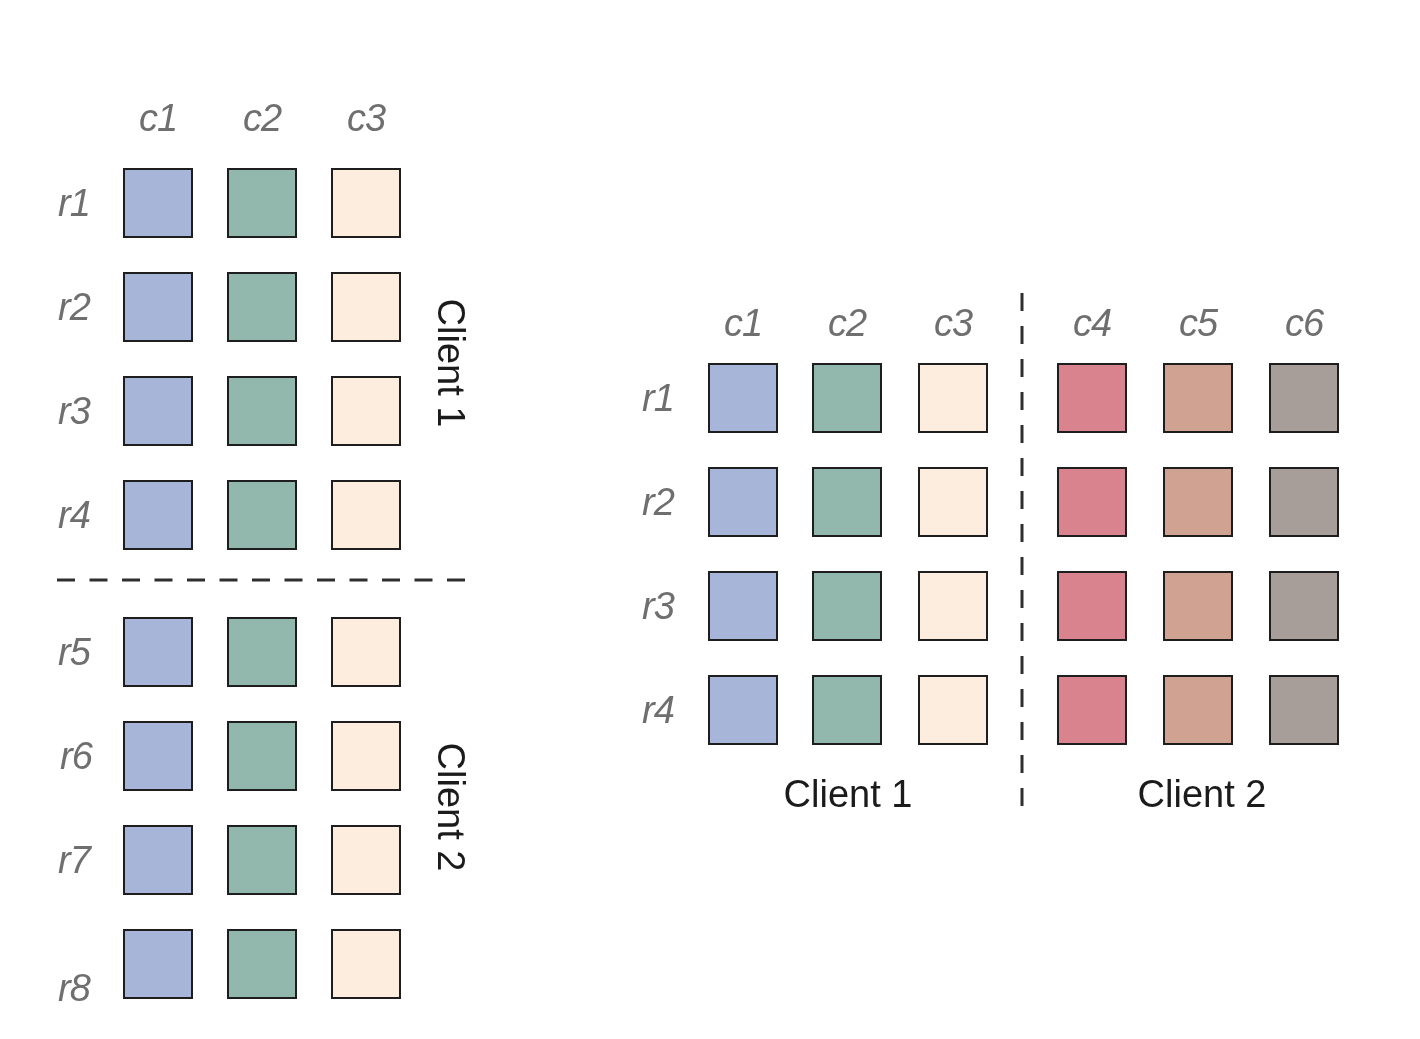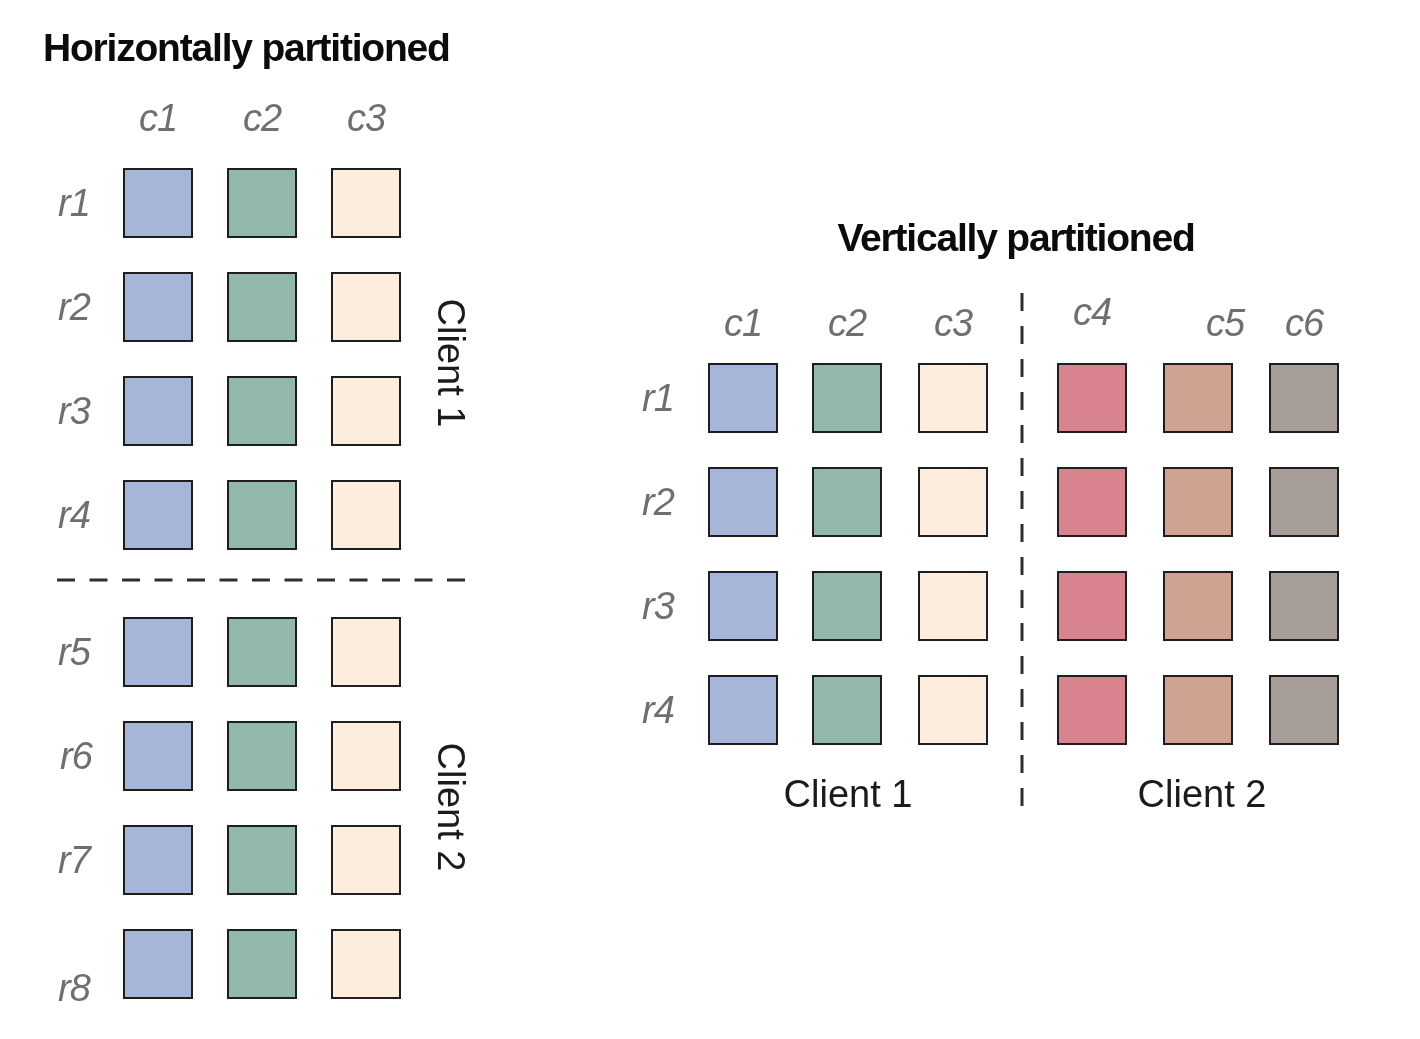--- a/index.html
+++ b/index.html
@@ -44,23 +44,21 @@
   .divider{position:absolute;overflow:visible;}
   .divider line{stroke:var(--divider);stroke-width:3;}
   .divider.h line{stroke-dasharray:18 14.5;}
   .divider.v line{stroke-dasharray:18 15;}
 </style>
 </head>
 <body>
 
 <div class="canvas">
 
-  <div class="title" style="left:43px;top:28px">Horizontally partitioned</div>
 
-  <div class="title centered" style="left:1016px;top:218px">Vertically partitioned</div>
 
   <div class="panel" id="h-grid">
       <div class="axis-label" style="left: 123px; top: 96px; width: 70px; height: 44px;">c1</div>
       <div class="axis-label" style="left: 227px; top: 96px; width: 70px; height: 44px;">c2</div>
       <div class="axis-label" style="left: 331px; top: 96px; width: 70px; height: 44px;">c3</div>
       <div class="axis-label" style="left: 36px; top: 168px; width: 76px; height: 70px;">r1</div>
       <div class="cell" style="left: 123px; top: 168px; background: rgb(167, 181, 216);"></div>
       <div class="cell" style="left: 227px; top: 168px; background: rgb(146, 183, 172);"></div>
       <div class="cell" style="left: 331px; top: 168px; background: rgb(252, 237, 222);"></div>
       <div class="axis-label" style="left: 36px; top: 272px; width: 76px; height: 70px;">r2</div>
@@ -90,22 +88,22 @@
       <div class="axis-label" style="left: 36px; top: 953px; width: 76px; height: 70px;">r8</div>
       <div class="cell" style="left: 123px; top: 929px; background: rgb(167, 181, 216);"></div>
       <div class="cell" style="left: 227px; top: 929px; background: rgb(146, 183, 172);"></div>
       <div class="cell" style="left: 331px; top: 929px; background: rgb(252, 237, 222);"></div>
     </div>
 
   <div class="panel" id="v-grid">
       <div class="axis-label" style="left: 708px; top: 301px; width: 70px; height: 44px;">c1</div>
       <div class="axis-label" style="left: 812px; top: 301px; width: 70px; height: 44px;">c2</div>
       <div class="axis-label" style="left: 918px; top: 301px; width: 70px; height: 44px;">c3</div>
-      <div class="axis-label" style="left: 1057px; top: 290px; width: 70px; height: 44px; text-align: right;">c4</div>
-      <div class="axis-label" style="left: 1190px; top: 301px; width: 70px; height: 44px;">c5</div>
+      <div class="axis-label" style="left: 1057px; top: 301px; width: 70px; height: 44px; text-align: right;">c4</div>
+      <div class="axis-label" style="left: 1163px; top: 301px; width: 70px; height: 44px;">c5</div>
       <div class="axis-label" style="left: 1269px; top: 301px; width: 70px; height: 44px;">c6</div>
       <div class="axis-label" style="left: 620px; top: 363px; width: 76px; height: 70px;">r1</div>
       <div class="cell" style="left: 708px; top: 363px; background: rgb(167, 181, 216);"></div>
       <div class="cell" style="left: 812px; top: 363px; background: rgb(146, 183, 172);"></div>
       <div class="cell" style="left: 918px; top: 363px; background: rgb(252, 237, 222);"></div>
       <div class="cell" style="left: 1057px; top: 363px; background: rgb(216, 131, 142);"></div>
       <div class="cell" style="left: 1163px; top: 363px; background: rgb(208, 162, 146);"></div>
       <div class="cell" style="left: 1269px; top: 363px; background: rgb(167, 158, 153);"></div>
       <div class="axis-label" style="left: 620px; top: 467px; width: 76px; height: 70px;">r2</div>
       <div class="cell" style="left: 708px; top: 467px; background: rgb(167, 181, 216);"></div>

